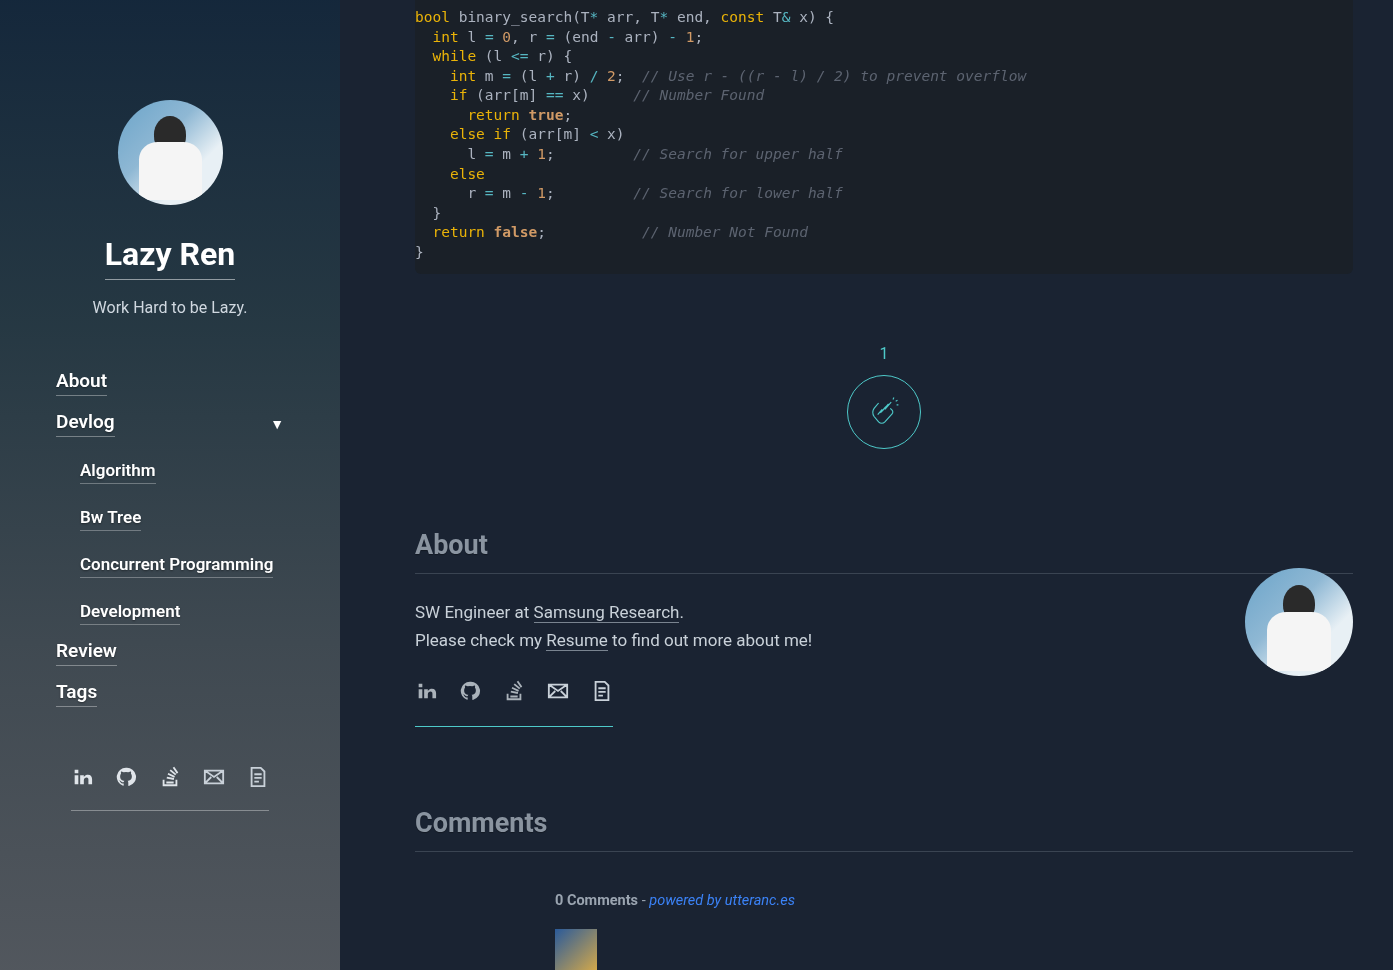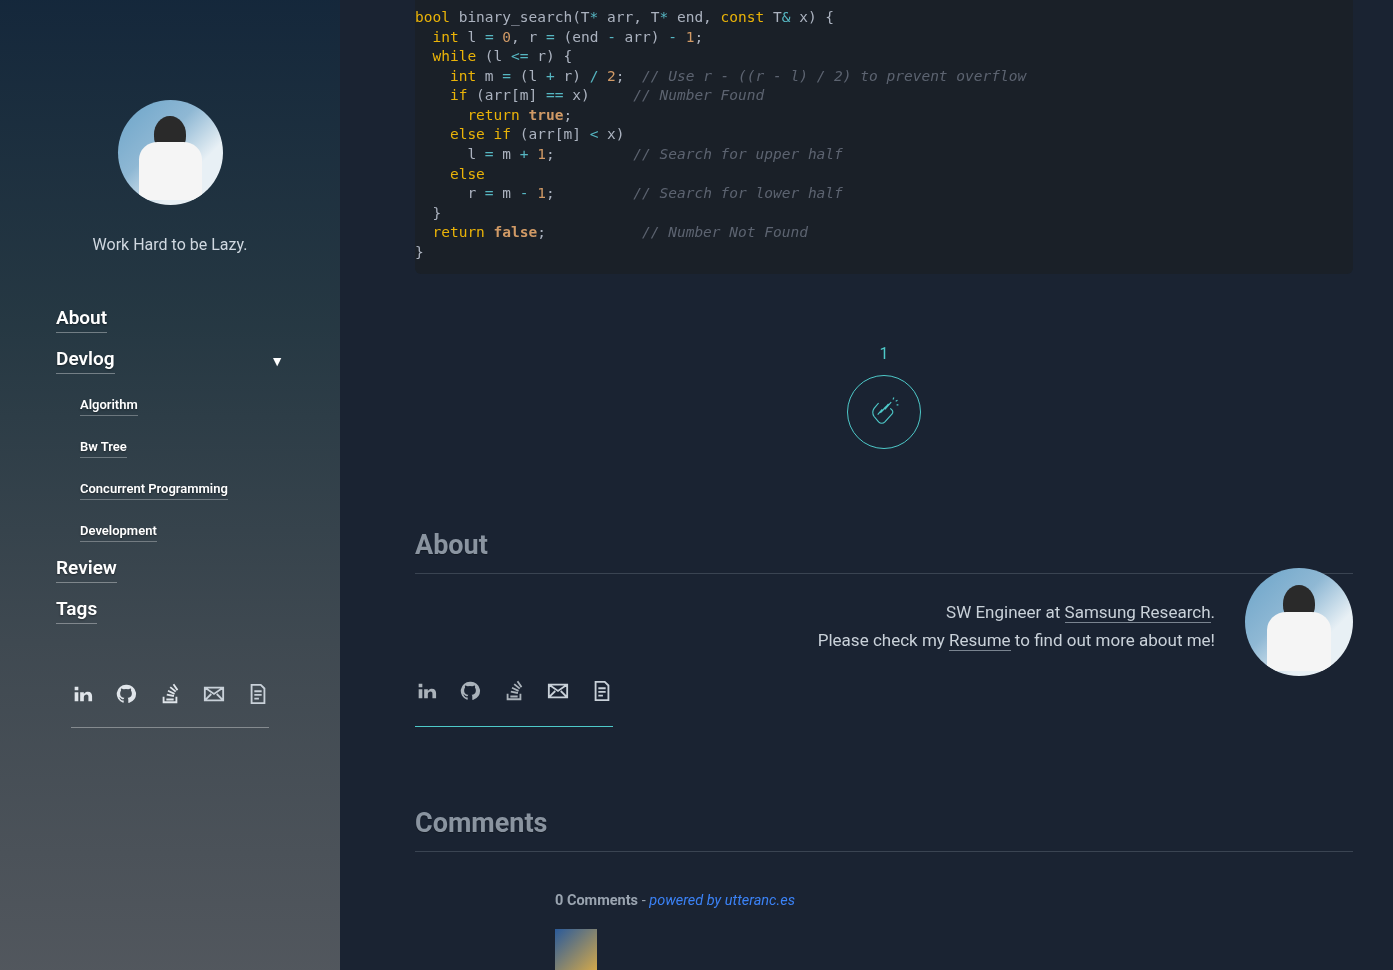--- a/index.html
+++ b/index.html
@@ -74,21 +74,21 @@
   font-size: 19px;
   font-weight: 600;
   text-shadow: 0 1px 2px rgba(0,0,0,0.4);
   display: inline-block;
   cursor: pointer;
   border-bottom: 1px solid rgba(255,255,255,0.35);
   padding-bottom: 3px;
 }
 .nav-toggle { color: #fff; font-size: 14px; cursor: pointer; }
 .sub-nav { padding-left: 24px; margin-bottom: 14px; }
-.sub-nav .nav-link { font-size: 13px; display: block; margin-bottom: 12px; border-bottom: 1px solid rgba(255,255,255,0.3); width: fit-content; margin-top: 23px; }
+.sub-nav .nav-link { font-size: 17px; display: block; margin-bottom: 12px; border-bottom: 1px solid rgba(255,255,255,0.3); width: fit-content; margin-top: 23px; }
 .social-row {
   display: flex;
   gap: 22px;
   margin-top: 45px;
   padding-bottom: 18px;
   border-bottom: 1px solid rgba(255,255,255,0.35);
 }
 .social-row svg, .about-social svg { width: 22px; height: 22px; fill: #e0e5ea; cursor: pointer; }
 .about-social svg { fill: #aab2ba; }
 .main {
@@ -124,21 +124,21 @@
 }
 .applause-btn svg { width: 36px; height: 36px; stroke: #4ec9c9; fill: none; stroke-width: 1.3; }
 .section-title {
   font-size: 27px;
   font-weight: 700;
   color: #8a94a0;
   text-shadow: 0 1px 1px rgba(0,0,0,0.3);
   margin-bottom: 12px;
 }
 .section-hr { border: none; border-top: 1px solid #3a4452; margin-bottom: 24px; }
-.about-row { display: flex; gap: 30px; align-items: flex-start; text-align: right; }
+.about-row { display: flex; gap: 30px; align-items: flex-start; }
 .about-text { flex: 1; font-size: 17px; line-height: 1.65; color: #c9d1d9; }
 .about-text a { color: #c9d1d9; border-bottom: 1px solid #7a8490; text-decoration: none; }
 .about-avatar {
   width: 108px; height: 108px; border-radius: 50%;
   background: linear-gradient(135deg, #6ba4c9 0%, #8fb8d4 40%, #e8f0f5 70%);
   flex-shrink: 0;
   position: relative; overflow: hidden;
   margin-top: -30px;
 }
 .about-avatar::before { content:""; position:absolute; top:15%; left:35%; width:30%; height:35%; background:#2a2a2a; border-radius:50% 50% 45% 45%; }
@@ -171,20 +171,21 @@
   color: #c9d1d9;
   cursor: pointer;
 }
 .comment-tab.inactive { color: #8a94a0; }
 </style>
 </head>
 <body>
 
 <aside class="sidebar">
   <div class="avatar"></div>
+  <h1 class="site-title">Lazy Ren</h1>
   <p class="tagline">Work Hard to be Lazy.</p>
 
   <nav class="nav">
     <div class="nav-item">
       <span class="nav-link">About</span>
     </div>
     <div class="nav-item">
       <span class="nav-link">Devlog</span>
       <span class="nav-toggle">▼</span>
     </div>

